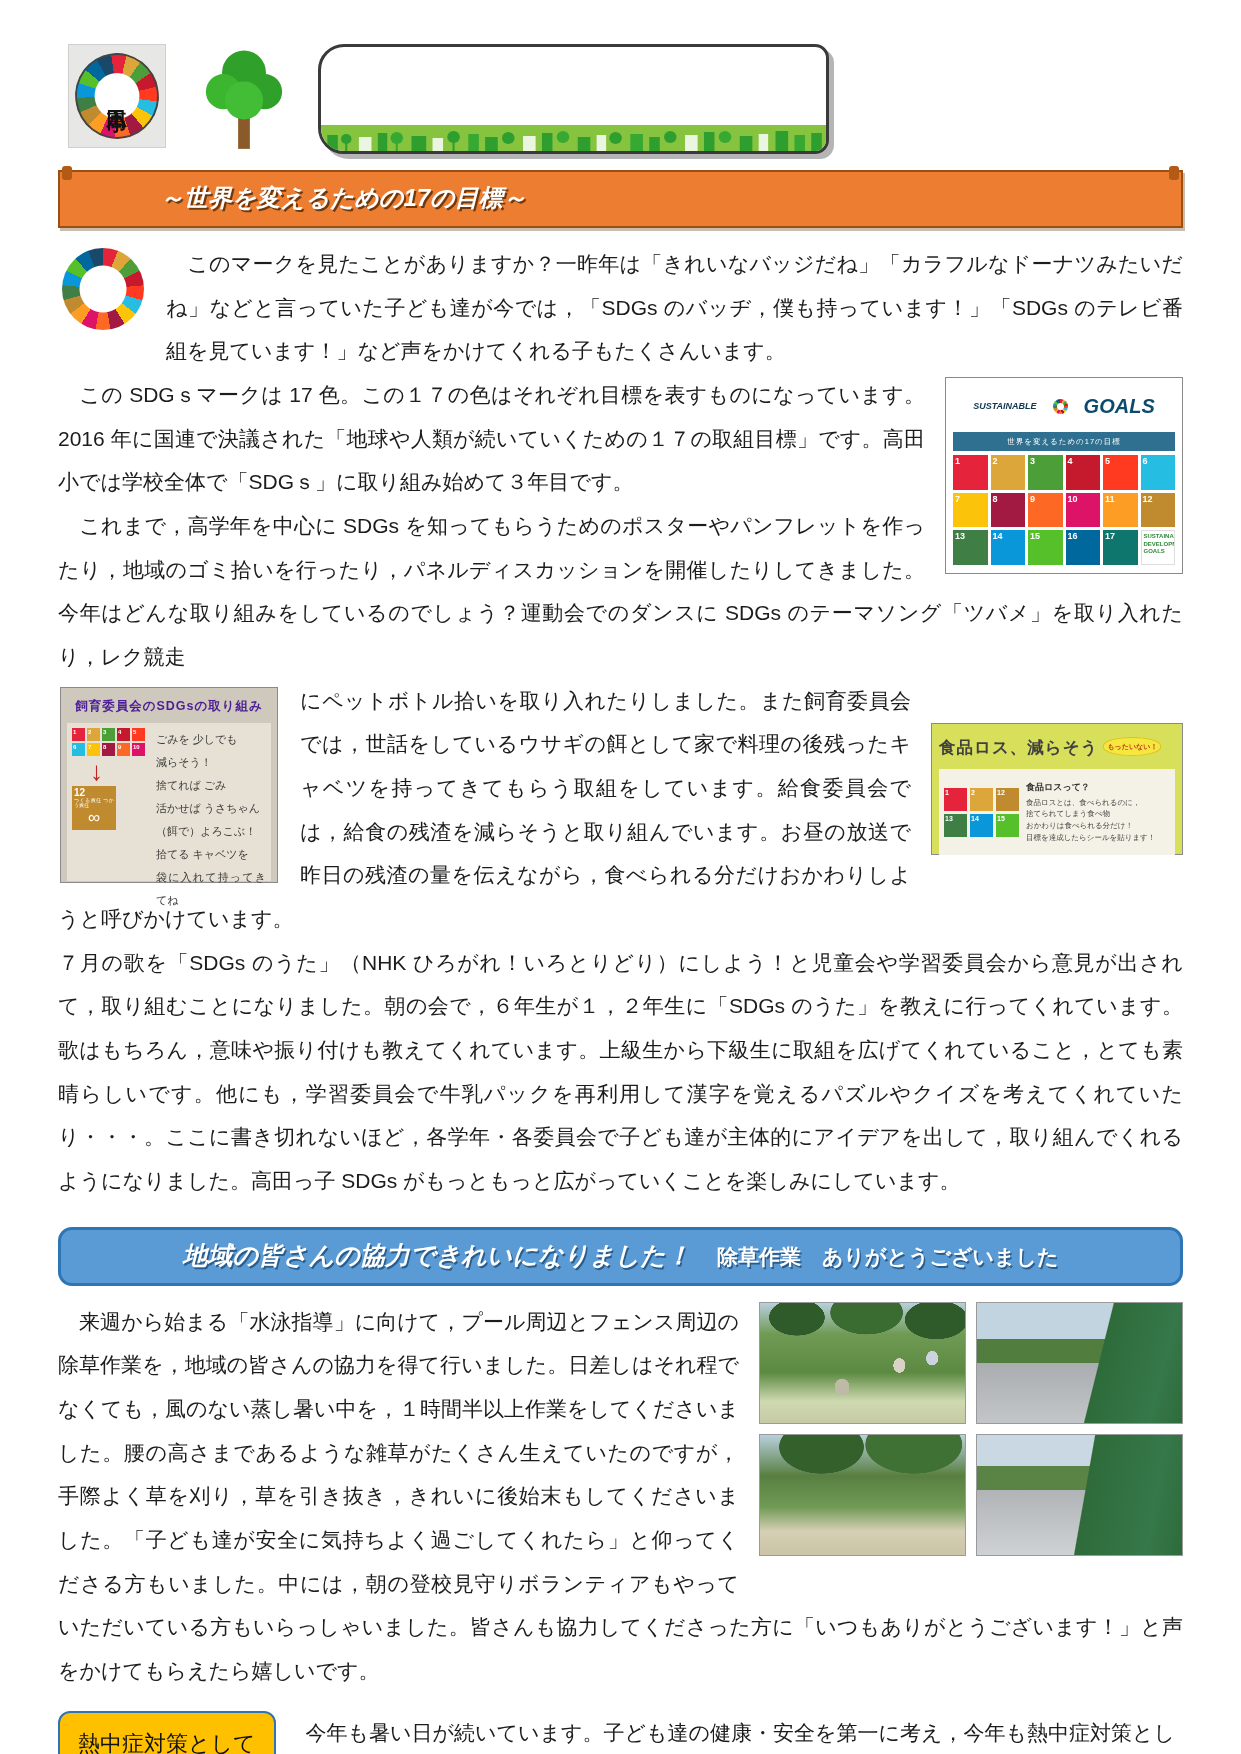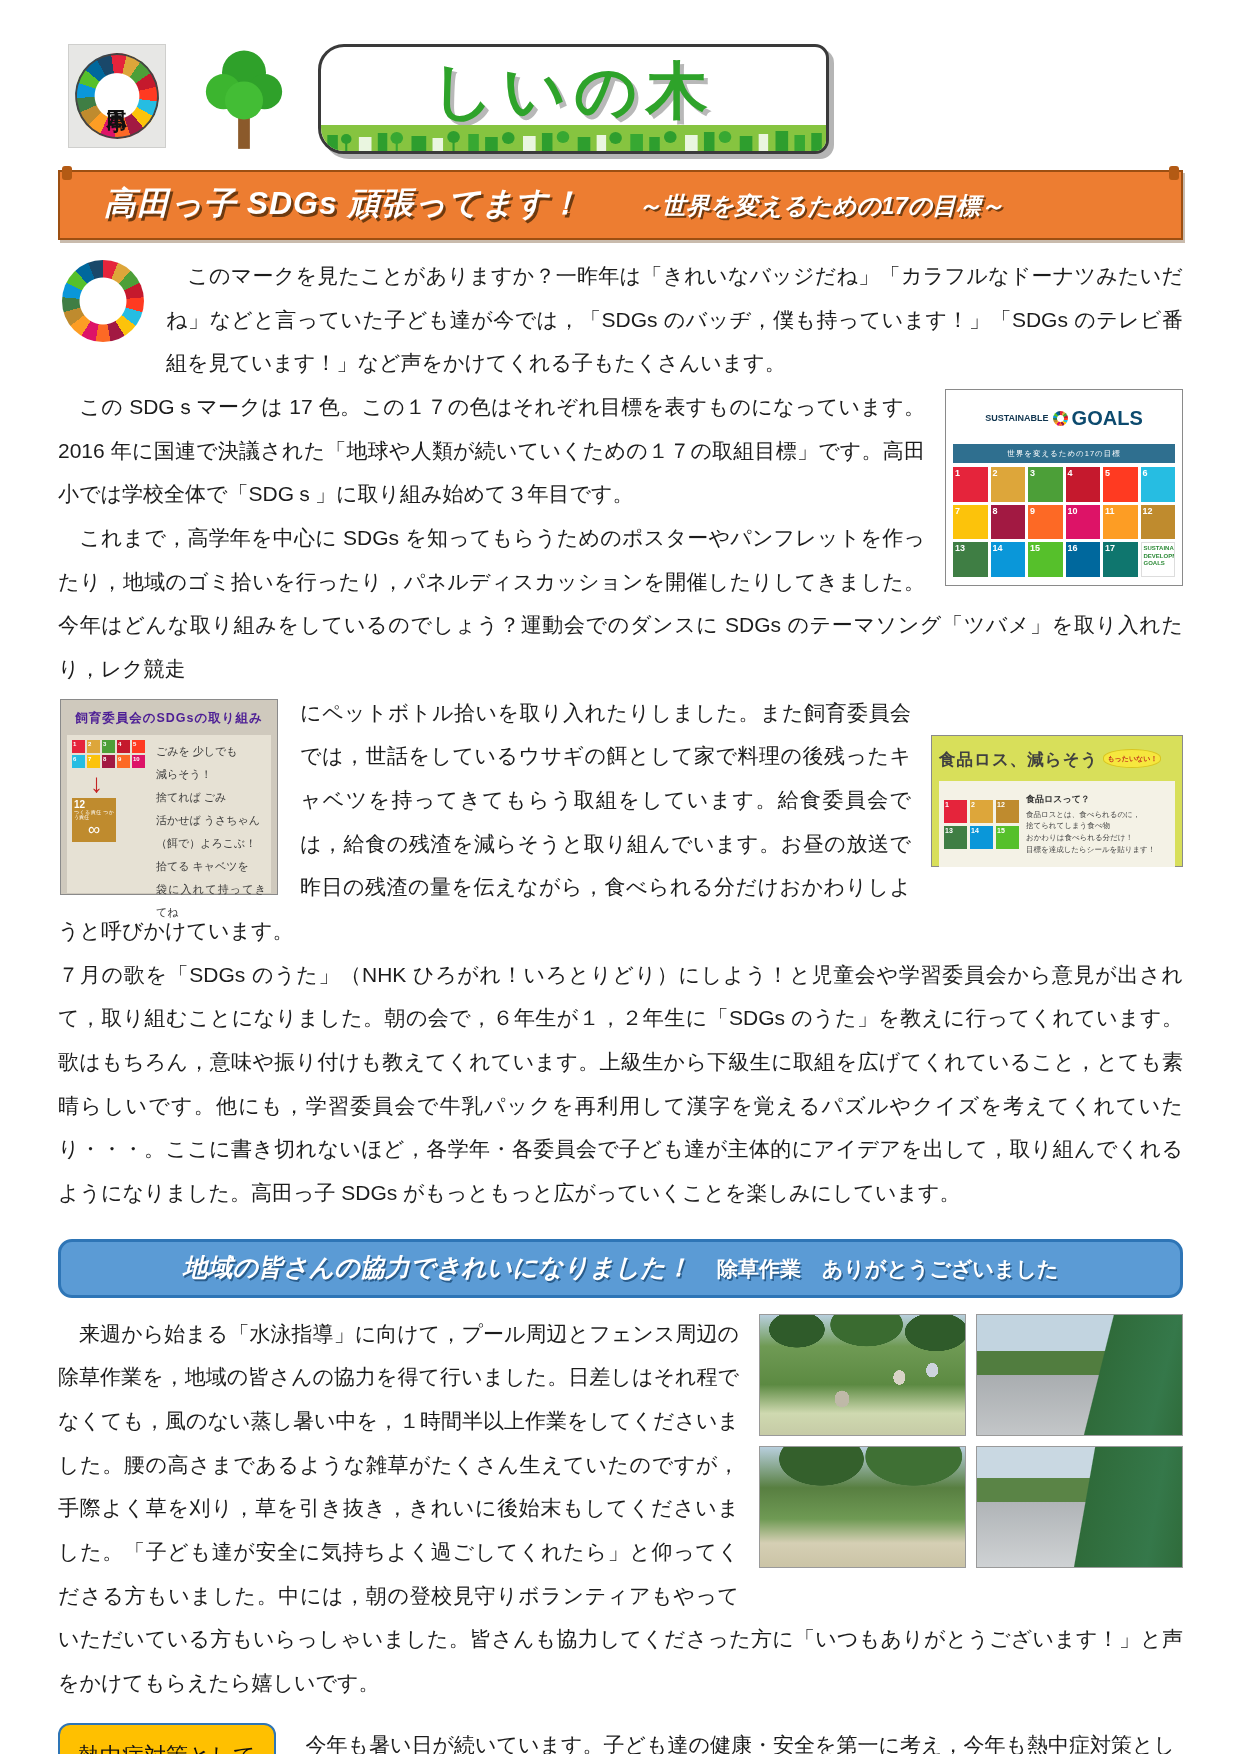--- a/index.html
+++ b/index.html
@@ -26,21 +26,21 @@
   .sdgs-banner::before{left:2px;}
   .sdgs-banner::after{right:2px;}
   .sdgs-banner .t1{font-size:32px;font-weight:bold;font-style:italic;color:#fff;text-shadow:2.5px 2.5px 0 #6d3a10;letter-spacing:1px;}
   .sdgs-banner .t2{font-size:24px;font-weight:bold;font-style:italic;color:#fff;text-shadow:2px 2px 0 #6d3a10;margin-left:56px;}
 
   
   .article{margin-top:14px;font-size:21px;line-height:2.08;text-align:justify;}
   .article p{margin:0;}
   .sdg-wheel{float:left;width:82px;height:82px;border-radius:50%;margin:6px 22px 6px 4px;}
   .goals-poster{float:right;width:238px;margin:4px 0 10px 20px;border:1px solid #8a8a8a;background:#fff;padding:7px 7px 8px;box-sizing:border-box;}
-  .poster-head{display:flex;align-items:center;justify-content:center;gap:4px;padding:1px 0 4px;}
+  .poster-head{display:flex;align-items:center;justify-content:center;gap:16px;padding:1px 0 4px;font-style:italic;}
   .poster-head .ph-top{font-size:9px;font-weight:bold;color:#10354f;line-height:1.1;text-align:right;}
   .poster-head .ph-main{font-size:20px;font-weight:bold;color:#0c4a6e;letter-spacing:0;}
   .mini-wheel{width:15px;height:15px;border-radius:50%;display:inline-block;}
   .poster-subbar{background:#2f6f8f;color:#fff;font-size:7.5px;text-align:center;padding:2px 0;margin-bottom:4px;letter-spacing:1px;}
   .tile-grid{display:grid;grid-template-columns:repeat(6,1fr);gap:3px;}
   .sdg-tile{aspect-ratio:1/1;color:#fff;font-size:9px;font-weight:bold;padding:2px;box-sizing:border-box;line-height:1;overflow:hidden;}
   .logo-tile{background:#fff;color:#2e8b38;font-size:6px;font-weight:bold;line-height:1.25;border:1px solid #ddd;}
 
   .shiiku{float:left;width:218px;height:196px;margin:8px 22px 6px 2px;background:#cfc9bd;border:1px solid #8a8a8a;box-sizing:border-box;padding:5px 6px;}
   .shiiku-title{font-size:12.5px;font-weight:bold;color:#4c1d95;text-align:center;letter-spacing:1px;}
@@ -113,21 +113,20 @@
       </div>
     </div>
     <svg class="tree" width="88" height="106" viewBox="0 0 60 72">
       <rect x="26" y="42" width="8" height="28" fill="#8b5a2b"></rect>
       <circle cx="30" cy="18" r="15" fill="#2fa12a"></circle>
       <circle cx="16" cy="31" r="12" fill="#3cb52f"></circle>
       <circle cx="44" cy="31" r="12" fill="#2fa12a"></circle>
       <circle cx="30" cy="37" r="13" fill="#43bd35"></circle>
     </svg>
     <div class="title-banner">
-      <div class="title-text">しいの木</div>
       <svg class="skyline" viewBox="0 0 480 26" preserveAspectRatio="none">
         <rect width="480" height="26" fill="#86c440"></rect>
         <rect x="6" y="10" width="10" height="16" fill="#2e9e2e"></rect>
           <circle cx="24" cy="14" r="5" fill="#2e9e2e"></circle>
           <rect x="23" y="17" width="2" height="9" fill="#2e9e2e"></rect>
         <rect x="36" y="12" width="12" height="14" fill="#eaf6e0"></rect>
         <rect x="54" y="8" width="9" height="18" fill="#2e9e2e"></rect>
         <circle cx="72" cy="13" r="6" fill="#37a832"></circle>
           <rect x="71" y="17" width="2" height="9" fill="#37a832"></rect>
         <rect x="86" y="11" width="14" height="15" fill="#2e9e2e"></rect>
@@ -152,21 +151,20 @@
         <rect x="398" y="11" width="12" height="15" fill="#2e9e2e"></rect>
         <rect x="416" y="9" width="9" height="17" fill="#eaf6e0"></rect>
         <rect x="432" y="6" width="12" height="20" fill="#2e9e2e"></rect>
         <rect x="450" y="10" width="10" height="16" fill="#37a832"></rect>
         <rect x="466" y="8" width="10" height="18" fill="#2e9e2e"></rect>
       </svg>
     </div>
   </div>
 
   <div class="sdgs-banner">
-    <span class="t1">高田っ子 SDGs 頑張ってます！</span>
     <span class="t2">～世界を変えるための17の目標～</span>
   </div>
 
   <div class="article">
     <div class="sdg-wheel" style="background: radial-gradient(closest-side, rgb(255, 255, 255) 56%, transparent calc(56% + 1px)), conic-gradient(rgb(229, 36, 59) 0deg, rgb(229, 36, 59) 21.18deg, rgb(221, 166, 58) 21.18deg, rgb(221, 166, 58) 42.35deg, rgb(76, 159, 56) 42.35deg, rgb(76, 159, 56) 63.53deg, rgb(197, 25, 45) 63.53deg, rgb(197, 25, 45) 84.71deg, rgb(255, 58, 33) 84.71deg, rgb(255, 58, 33) 105.88deg, rgb(38, 189, 226) 105.88deg, rgb(38, 189, 226) 127.06deg, rgb(252, 195, 11) 127.06deg, rgb(252, 195, 11) 148.24deg, rgb(162, 25, 66) 148.24deg, rgb(162, 25, 66) 169.41deg, rgb(253, 105, 37) 169.41deg, rgb(253, 105, 37) 190.59deg, rgb(221, 19, 103) 190.59deg, rgb(221, 19, 103) 211.76deg, rgb(253, 157, 36) 211.76deg, rgb(253, 157, 36) 232.94deg, rgb(191, 139, 46) 232.94deg, rgb(191, 139, 46) 254.12deg, rgb(63, 126, 68) 254.12deg, rgb(63, 126, 68) 275.29deg, rgb(10, 151, 217) 275.29deg, rgb(10, 151, 217) 296.47deg, rgb(86, 192, 43) 296.47deg, rgb(86, 192, 43) 317.65deg, rgb(0, 104, 157) 317.65deg, rgb(0, 104, 157) 338.82deg, rgb(25, 72, 106) 338.82deg, rgb(25, 72, 106) 360deg);"></div>
     <p>　このマークを見たことがありますか？一昨年は「きれいなバッジだね」「カラフルなドーナツみたいだね」などと言っていた子ども達が今では，「SDGs のバッヂ，僕も持っています！」「SDGs のテレビ番組を見ています！」など声をかけてくれる子もたくさんいます。</p>
 
     <div class="goals-poster">
       <div class="poster-head">
         <span class="ph-top">SUSTAINABLE</span>

